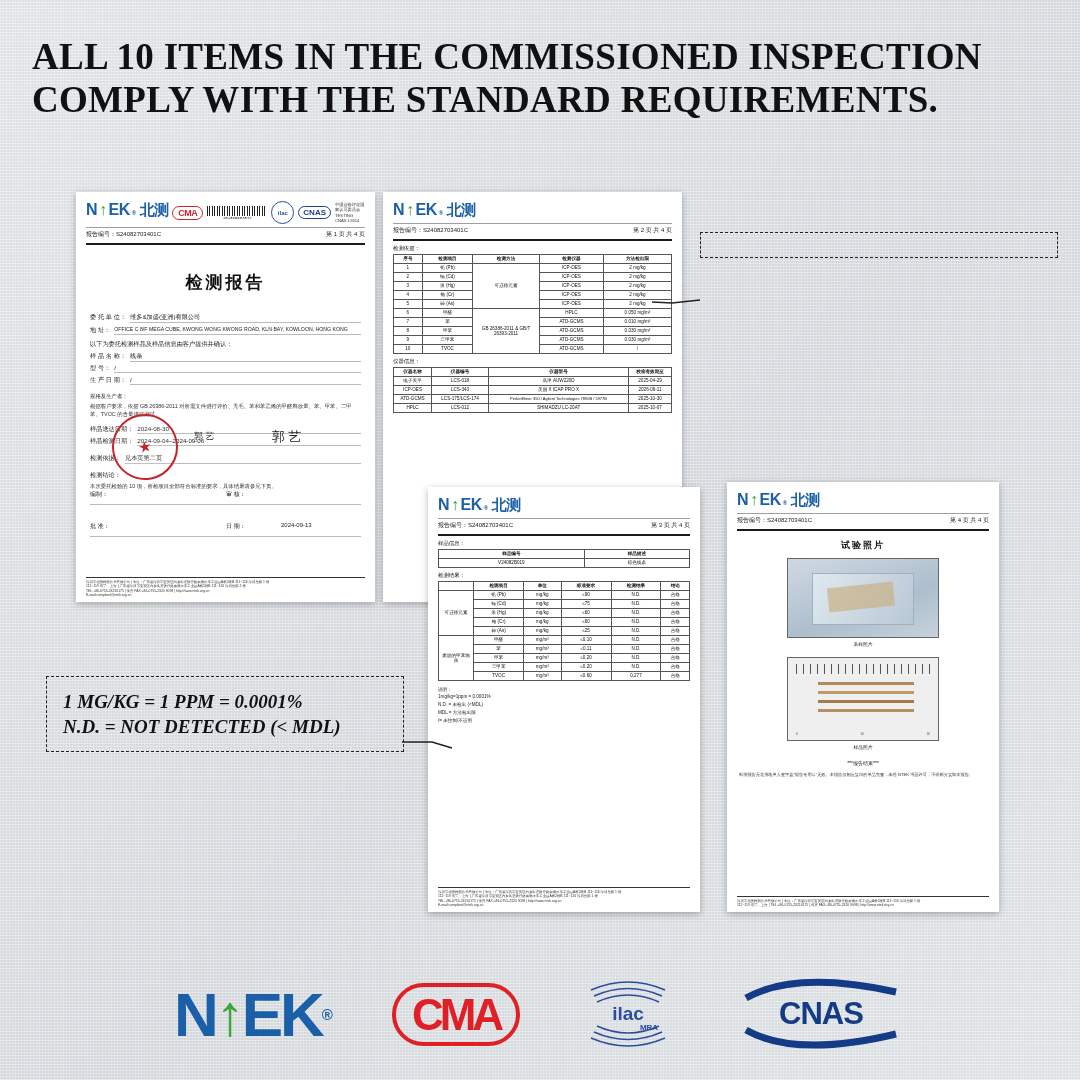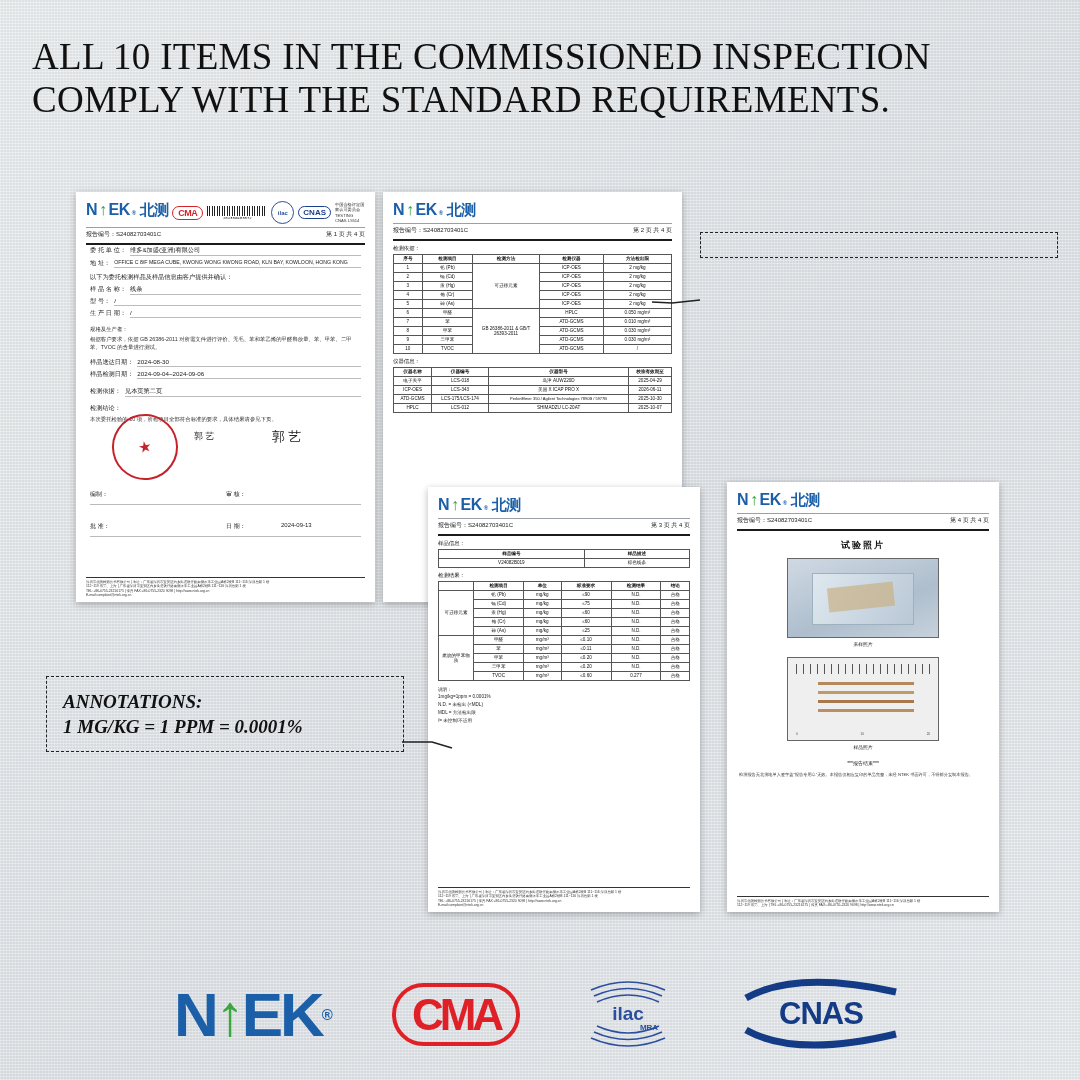--- a/index.html
+++ b/index.html
@@ -15,21 +15,21 @@
     position:absolute;inset:0;
     background:
       repeating-linear-gradient(0deg, rgba(255,255,255,0.30) 0px, rgba(255,255,255,0.30) 1px, rgba(0,0,0,0.012) 1px, rgba(0,0,0,0.012) 3px),
       repeating-linear-gradient(90deg, rgba(255,255,255,0.18) 0px, rgba(255,255,255,0.18) 1px, rgba(0,0,0,0.010) 1px, rgba(0,0,0,0.010) 3px),
       linear-gradient(135deg,#e4e8ea 0%,#d9dde1 55%,#e2e6e9 100%);
     pointer-events:none;
   }
   .headline{
     position:absolute;left:32px;top:36px;width:1030px;
     font-size:37px;line-height:1.16;
-    font-weight:400;color:#111;
+    font-weight:700;color:#111;
     letter-spacing:.3px;
   }
   
   .sheet{
     position:absolute;background:#fff;
     box-shadow:0 2px 7px rgba(0,0,0,.28);
     overflow:hidden;
   }
   .doc1{left:76px;top:192px;width:299px;height:410px;}
   .doc2{left:383px;top:192px;width:299px;height:410px;}
@@ -128,20 +128,21 @@
       <div class="badge-text" style="max-width:30px">中国合格评定国家认可委员会 TESTING CNAS L5514</div>
     </div>
   </div>
   <div class="rule"></div>
   <div class="doc-row">
     <span><span>报告编号：</span><span>S24082703401C</span></span>
     <span>第 1 页  共 4 页</span>
   </div>
   <div class="thickrule"></div>
 
+  <div class="doc-title">检测报告</div>
 
   <div class="field">
     <span class="lbl">委 托 单 位：</span>
     <span class="val">维多&amp;加盛(亚洲)有限公司</span>
   </div>
   <div class="field">
     <span class="lbl">地        址：</span>
     <span class="val" style="font-size:5.2px">OFFICE C 8/F MEGA CUBE, KWONG WONG KWONG ROAD, KLN BAY, KOWLOON, HONG KONG</span>
   </div>
 
@@ -531,22 +532,22 @@
   <polyline points="402,742 432,742 452,748" fill="none" stroke="#222" stroke-width="1.6"></polyline>
 </svg>
 
 <div class="callout co-sub">
   <div class="txt">
   </div>
 </div>
 
 <div class="callout co-ann">
   <div class="txt">
-    <div>ANNOTATIONS:</div>
     <div>1 MG/KG = 1 PPM = 0.0001%</div>
+    <div>N.D. = NOT DETECTED (&lt; MDL)</div>
   </div>
 </div>
 
 <div class="logobar">
   <div class="big-ntek">
     <span>N</span>
       <span class="up" style="font-size:58px;">↑</span>
       <span>EK</span>
       <sup>®</sup>
   </div>

